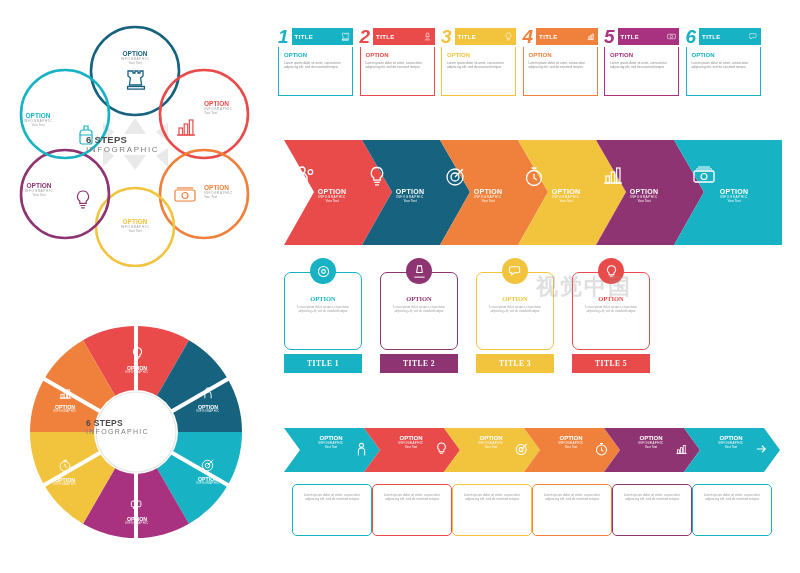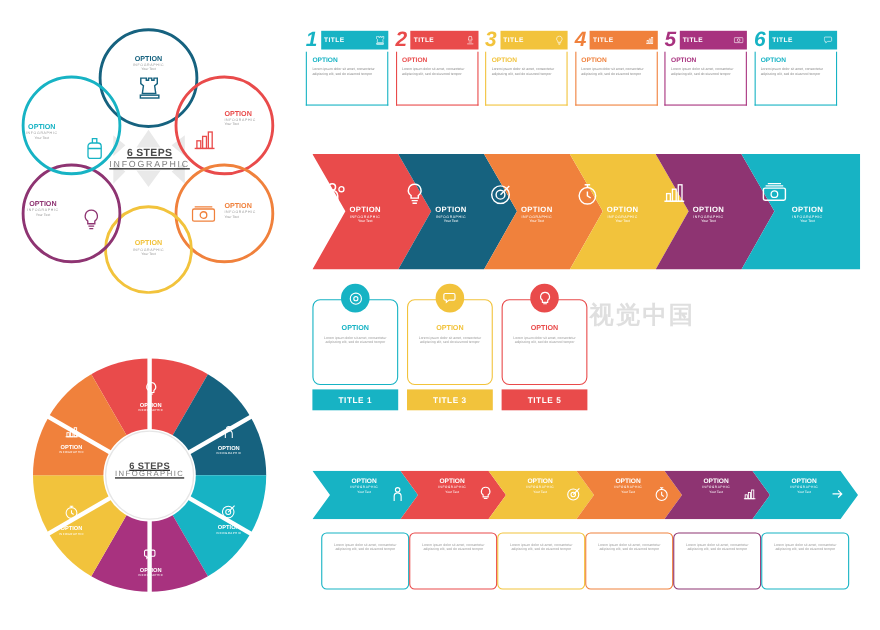--- a/index.html
+++ b/index.html
@@ -2,21 +2,21 @@
 <html><head>
 <meta charset="utf-8">
 <style>
   html,body{margin:0;padding:0;}
   body{width:800px;height:573px;background:#ffffff;font-family:"Liberation Sans",sans-serif;overflow:hidden;position:relative;}
   .canvas{position:relative;width:800px;height:573px;}
   .tiny{font-size:3.2px;line-height:1.35;}
 
   
   #circle1{position:absolute;left:8px;top:22px;width:255px;height:245px;}
-  .centerlbl{position:absolute;text-align:center;text-decoration:underline;}
+  .centerlbl{position:absolute;}
   .centerlbl .l1{font-size:9.5px;font-weight:bold;color:#4a4a4a;letter-spacing:.3px;}
   .centerlbl .l2{font-size:8px;color:#7d7d7d;letter-spacing:1.6px;}
 
   
   #toprow{position:absolute;left:278px;top:26px;display:flex;gap:6.5px;}
   .tc{width:75px;position:relative;}
   .tc .hdr{display:flex;align-items:center;height:21px;}
   .tc .num{font-size:19px;font-weight:bold;font-style:italic;line-height:1;padding-right:3px;}
   .tc .tbox{flex:1;height:17px;display:flex;align-items:center;justify-content:space-between;padding:0 3px;}
   .tc .tlabel{font-size:6px;color:#fff;font-weight:bold;letter-spacing:.4px;}
@@ -29,21 +29,21 @@
   #hexrow{position:absolute;left:284px;top:140px;height:105px;}
   .hex{position:absolute;top:0;width:108px;height:105px;}
   .hex svg{position:absolute;left:0;top:0;}
   .hex .inner{position:absolute;left:0;right:0;top:26px;text-align:center;color:#fff;}
   .hex .hi{height:20px;margin-bottom:2px;}
   .hex .ho{font-size:7px;font-weight:bold;letter-spacing:.3px;}
   .hex .hs{font-size:3.2px;letter-spacing:.5px;}
   .hex .ht{font-size:3.2px;}
 
   
-  #cardrow{position:absolute;left:284px;top:272px;display:flex;gap:8px;}
+  #cardrow{position:absolute;left:284px;top:272px;display:flex;gap:18px;font-family:Liberation Serif, serif;}
   .rc{width:78px;position:relative;}
   .rc .rbox{border:1.4px solid #ccc;border-radius:7px;padding:22px 6px 6px;box-sizing:border-box;height:78px;}
   .rc .circ{position:absolute;left:50%;top:-1px;transform:translate(-50%,-50%);width:26px;height:26px;border-radius:50%;display:flex;align-items:center;justify-content:center;}
   .rc .ol{font-size:6.5px;font-weight:bold;text-align:center;margin-bottom:3px;}
   .rc p{margin:0;color:#9a9a9a;text-align:center;}
   .rc .tbar{margin-top:4px;height:19px;display:flex;align-items:center;justify-content:center;color:#fff;font-size:7.5px;font-weight:bold;letter-spacing:.5px;}
 
   
   #circle2{position:absolute;left:22px;top:318px;width:228px;height:228px;}
 
@@ -381,20 +381,33 @@
       </div>
       <div class="circ" style="background:#17b3c4;">
         <svg width="15" height="15" viewBox="0 0 16 16">
             <circle cx="8" cy="8" r="5.4" fill="none" stroke="#fff" stroke-width="1.1"></circle>
             <circle cx="8" cy="8" r="2" fill="none" stroke="#fff" stroke-width="1.1"></circle>
           </svg>
       </div>
       <div class="tbar" style="background:#17b3c4;">TITLE 1</div>
     </div>
 
+    <div class="rc">
+      <div class="rbox" style="border-color:#8e3472;">
+        <div class="ol" style="color:#8e3472;">OPTION</div>
+        <p class="tiny">Lorem ipsum dolor sit amet, consectetur adipiscing elit, sed do eiusmod tempor</p>
+      </div>
+      <div class="circ" style="background:#8e3472;">
+        <svg width="15" height="15" viewBox="0 0 16 16">
+            <path d="M6 2h4l1 7H5z" fill="none" stroke="#fff" stroke-width="1.1"></path>
+            <path d="M2.5 14h11" stroke="#fff" stroke-width="1.1"></path>
+          </svg>
+      </div>
+      <div class="tbar" style="background:#8e3472;">TITLE 2</div>
+    </div>
 
     <div class="rc">
       <div class="rbox" style="border-color:#f2c33c;">
         <div class="ol" style="color:#f2c33c;">OPTION</div>
         <p class="tiny">Lorem ipsum dolor sit amet, consectetur adipiscing elit, sed do eiusmod tempor</p>
       </div>
       <div class="circ" style="background:#f2c33c;">
         <svg width="15" height="15" viewBox="0 0 16 16">
             <path d="M3 3h8a1.4 1.4 0 0 1 1.4 1.4v3.6A1.4 1.4 0 0 1 11 9.4H6.6L4 11.6V9.4H3A1.4 1.4 0 0 1 1.6 8V4.4A1.4 1.4 0 0 1 3 3z" fill="none" stroke="#fff" stroke-width="1.1"></path>
           </svg>

